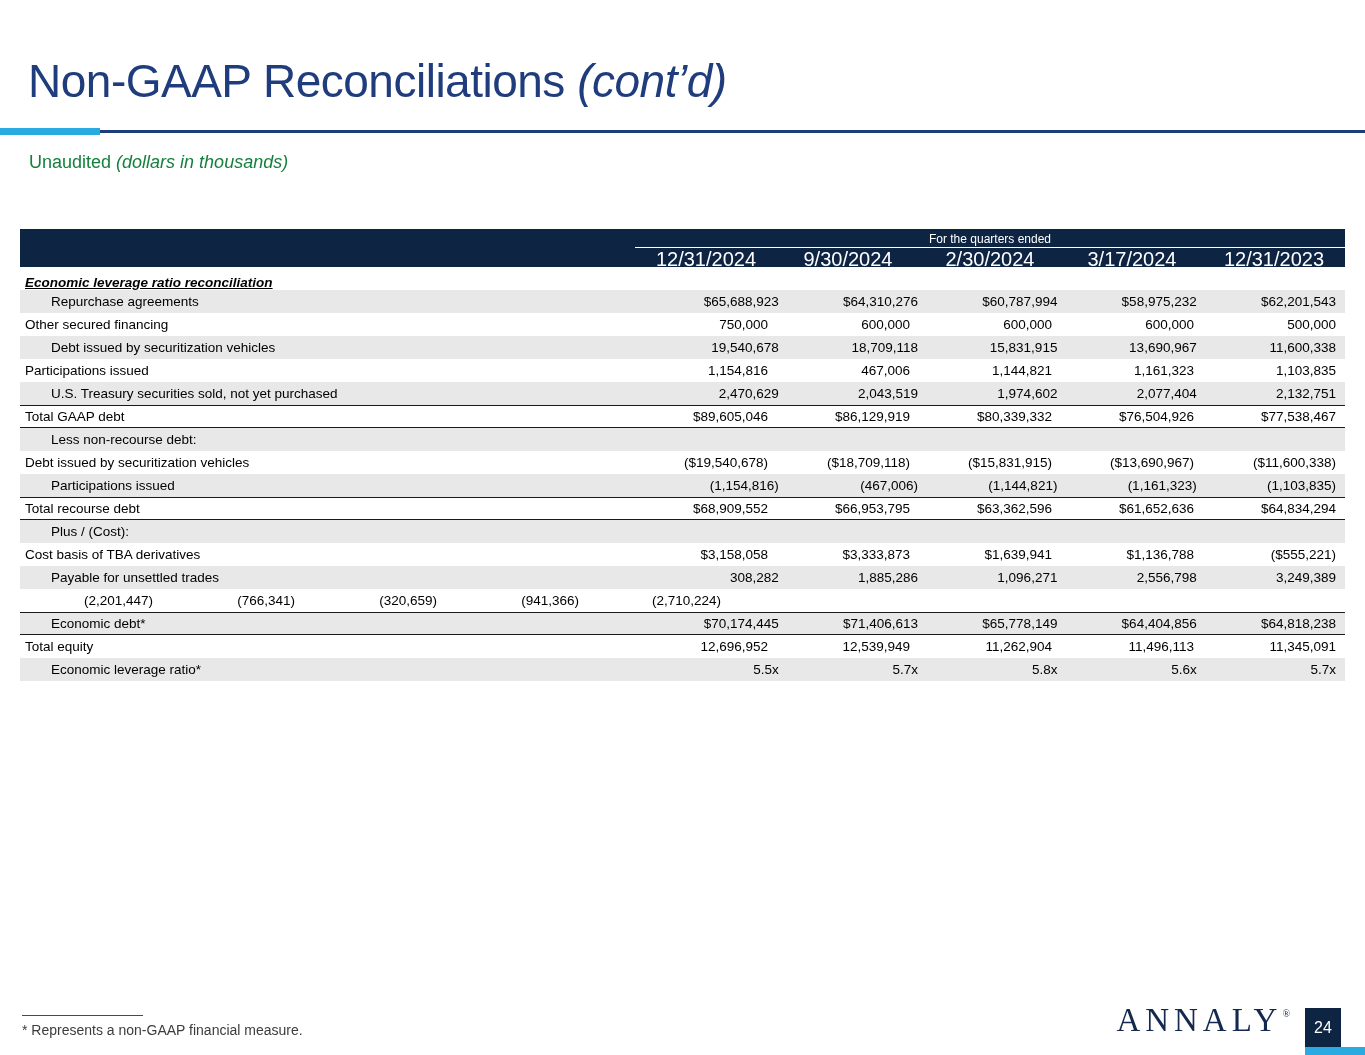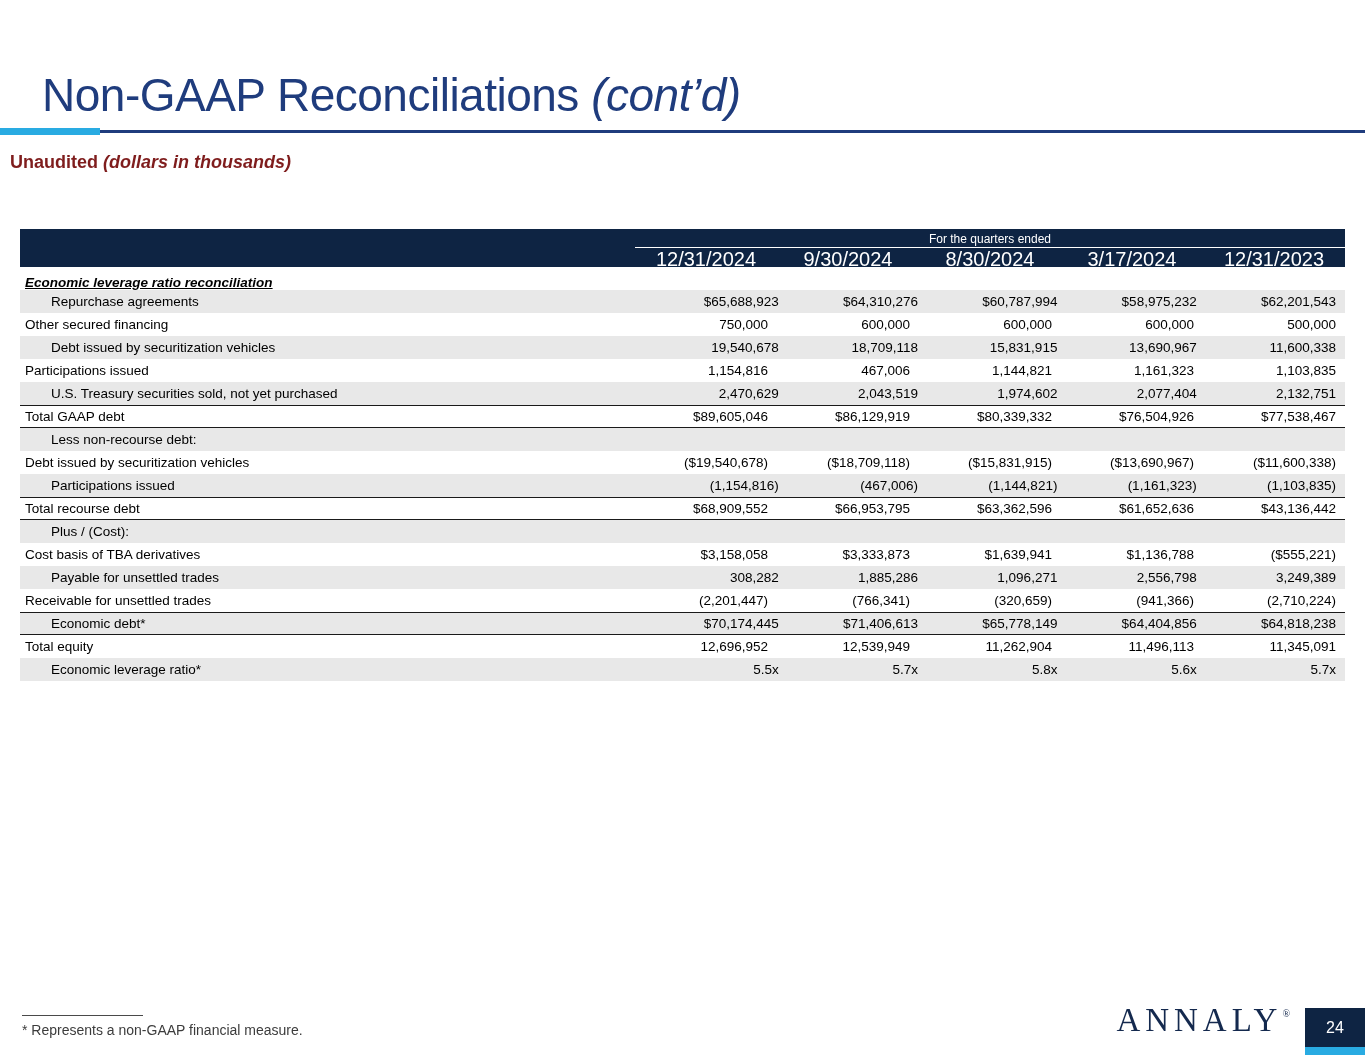--- a/index.html
+++ b/index.html
@@ -10,21 +10,21 @@
     background: #ffffff;
     overflow: hidden;
     font-family: "Liberation Sans", sans-serif;
   }
 
   
   .title {
     position: absolute;
     left: 28px;
     top: 56px;
-    margin: 14px;
+    margin: 0;
     font-size: 46px;
     font-weight: 400;
     line-height: 1.1;
     color: #1F3C7D;
     letter-spacing: -0.5px;
     white-space: nowrap;
     text-align: center;
   }
   .title em { font-style: italic; }
 
@@ -38,25 +38,24 @@
   .divider-accent {
     position: absolute;
     left: 0; top: -2px;
     width: 100px; height: 7px;
     background: #29ABE2;
   }
 
   
   .subtitle {
     position: absolute;
-    left: 10px; top: 152px;
+    left: 29px; top: 152px;
     font-size: 18px;
-    color: #7f1d1d;
-    white-space: nowrap;
-    font-weight: bold;
+    color: #15803d;
+    white-space: nowrap;
   }
   .subtitle em { font-style: italic; }
 
   
   .table {
     position: absolute;
     left: 20px; top: 229px;
     width: 1325px;
   }
   .thead {
@@ -141,21 +140,21 @@
     font-size: 33px;
     letter-spacing: 5px;
     color: #14294E;
     white-space: nowrap;
     margin-left: 46px;
   }
   .logo sup { font-size: 10px; letter-spacing: 0; vertical-align: 14px; }
   .page-box {
     position: absolute;
     left: 1305px; top: 1008px;
-    width: 60px; height: 39px;
+    width: 36px; height: 39px;
     background: #0E2443;
     color: #ffffff;
     display: flex;
     align-items: center;
     justify-content: center;
     font-size: 16px;
   }
   .page-box-accent {
     position: absolute;
     left: 1305px; top: 1047px;
@@ -177,21 +176,21 @@
   <div class="subtitle"><span>Unaudited </span><em>(dollars in thousands)</em></div>
 
   <div class="table">
     <div class="thead">
       <div class="thead-spacer"></div>
       <div class="thead-right">
         <div class="thead-group">For the quarters ended</div>
         <div class="thead-dates" id="thead-dates">
             <div class="hcell">12/31/2024</div>
             <div class="hcell">9/30/2024</div>
-            <div class="hcell">8/30/2024</div>
+            <div class="hcell">2/30/2024</div>
             <div class="hcell">3/17/2024</div>
             <div class="hcell">12/31/2023</div>
           </div>
       </div>
     </div>
     <div class="tbody" id="tbody">
         <div class="trow heading">
           <div class="label">Economic leverage ratio reconciliation</div>
           <div class="val"></div>
           <div class="val"></div>
@@ -270,21 +269,21 @@
           <div class="val">(1,144,821)</div>
           <div class="val">(1,161,323)</div>
           <div class="val">(1,103,835)</div>
         </div>
         <div class="trow bt bb">
           <div class="label">Total recourse debt</div>
           <div class="val">$68,909,552</div>
           <div class="val">$66,953,795</div>
           <div class="val">$63,362,596</div>
           <div class="val">$61,652,636</div>
-          <div class="val">$43,136,442</div>
+          <div class="val">$64,834,294</div>
         </div>
         <div class="trow shade">
           <div class="label">Plus / (Cost):</div>
           <div class="val"></div>
           <div class="val"></div>
           <div class="val"></div>
           <div class="val"></div>
           <div class="val"></div>
         </div>
         <div class="trow">
@@ -297,21 +296,20 @@
         </div>
         <div class="trow shade">
           <div class="label">Payable for unsettled trades</div>
           <div class="val">308,282</div>
           <div class="val">1,885,286</div>
           <div class="val">1,096,271</div>
           <div class="val">2,556,798</div>
           <div class="val">3,249,389</div>
         </div>
         <div class="trow">
-          <div class="label">Receivable for unsettled trades</div>
           <div class="val">(2,201,447)</div>
           <div class="val">(766,341)</div>
           <div class="val">(320,659)</div>
           <div class="val">(941,366)</div>
           <div class="val">(2,710,224)</div>
         </div>
         <div class="trow shade bt bb">
           <div class="label">Economic debt*</div>
           <div class="val">$70,174,445</div>
           <div class="val">$71,406,613</div>

